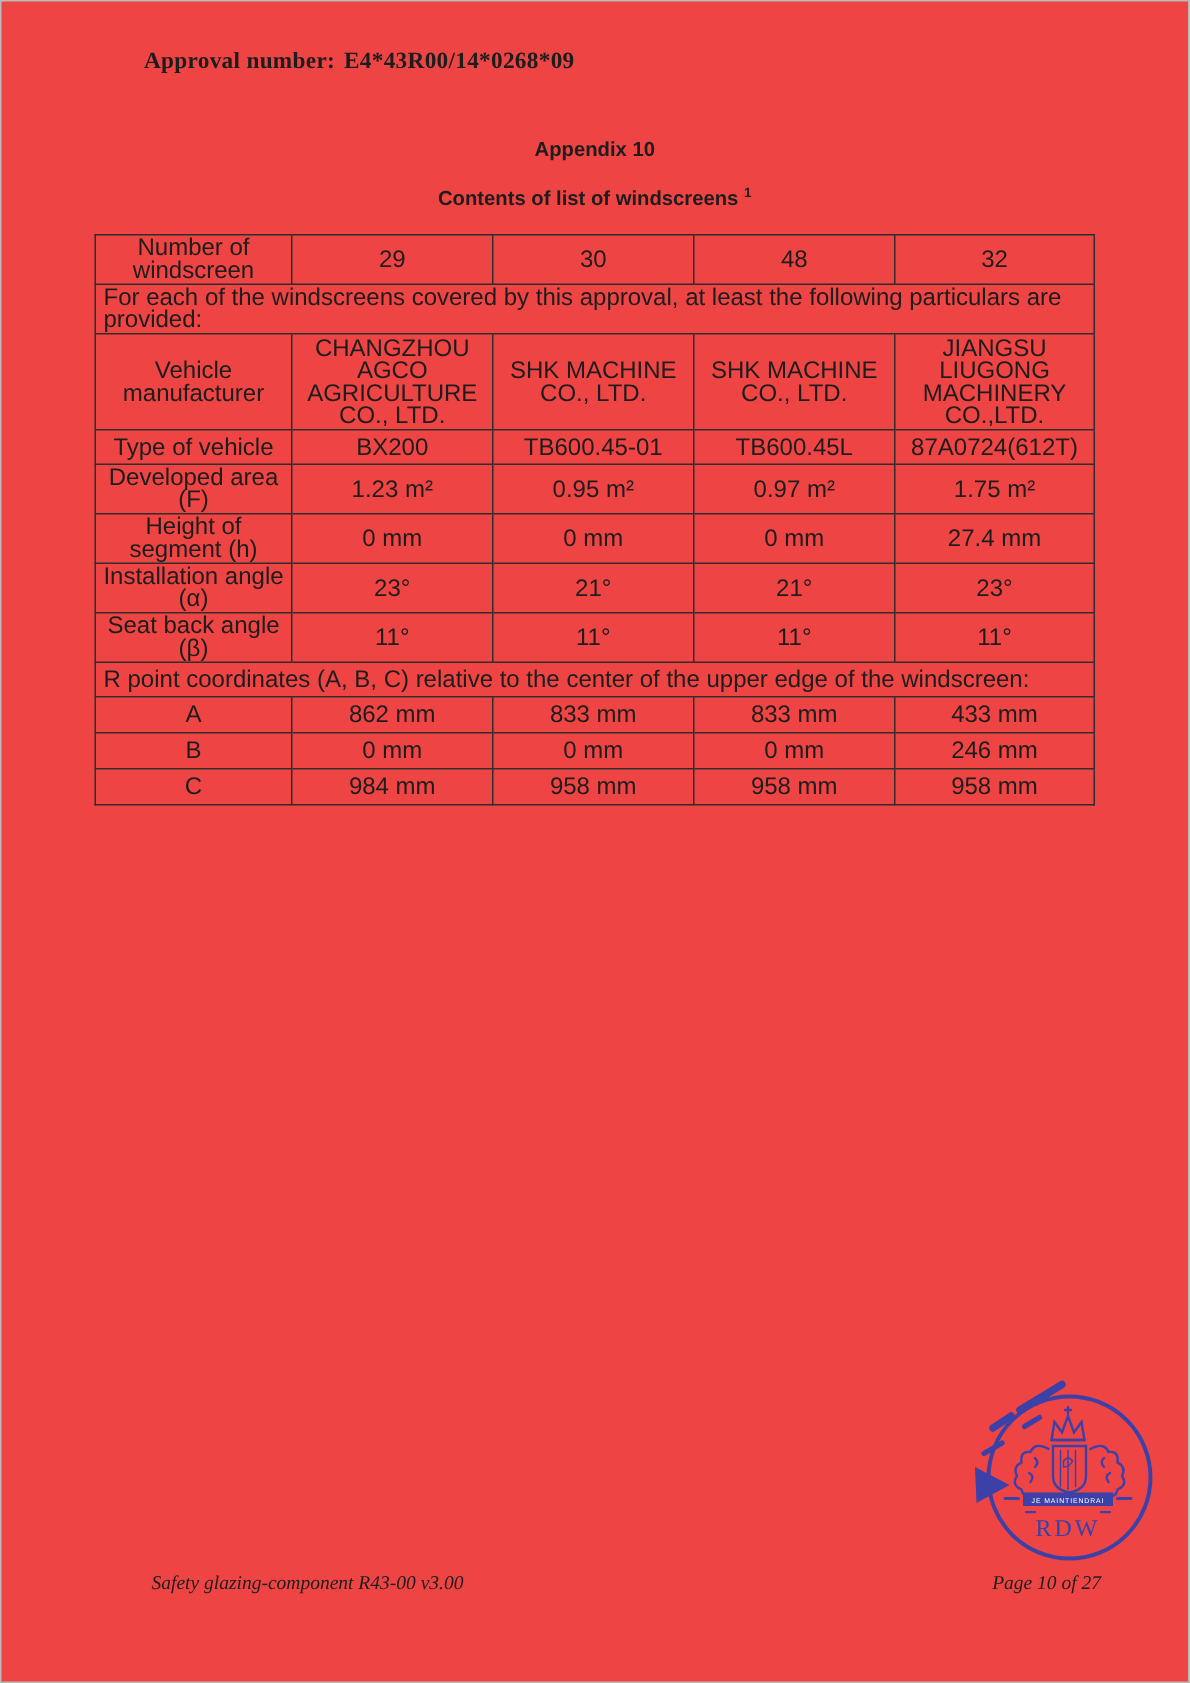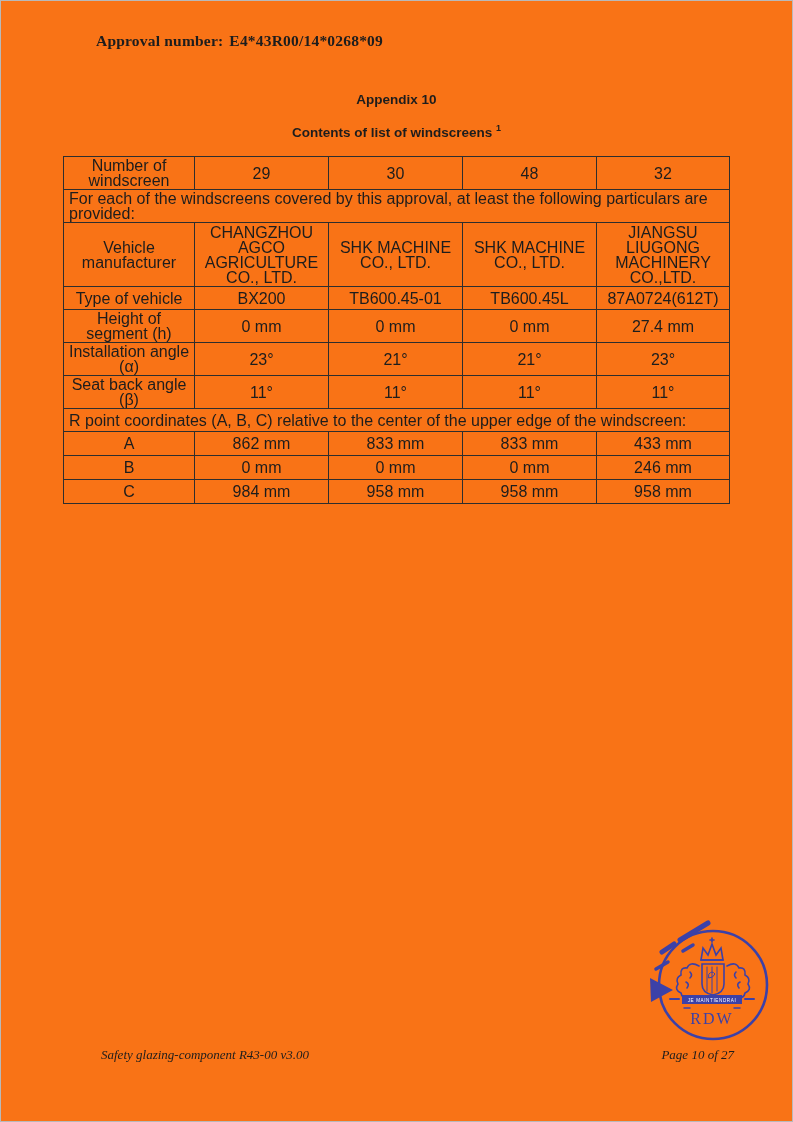--- a/index.html
+++ b/index.html
@@ -1,17 +1,17 @@
 <!DOCTYPE html>
 <html><head>
 <meta charset="utf-8">
 <style>
   html,body{margin:0;padding:0;background:#fff;}
   .page{
-    position:relative;width:793px;height:1122px;background:#f97316;
+    position:relative;width:793px;height:1122px;background:#ef4444;
     border:1px solid #b9b9b9;box-sizing:border-box;overflow:hidden;
     font-family:"Liberation Sans",sans-serif;color:#1d1d1d;padding-left:32px;
   }
   .approval{
     position:absolute;left:95px;top:31px;
     font-family:"Liberation Serif",serif;font-weight:bold;font-size:15.5px;
     letter-spacing:.2px;white-space:nowrap;
   }
   .approval .val{margin-left:6px;}
   .title,.subtitle{
@@ -81,20 +81,27 @@
           <td>SHK MACHINE CO., LTD.</td>
           <td>SHK MACHINE CO., LTD.</td>
           <td>JIANGSU LIUGONG MACHINERY CO.,LTD.</td>
         </tr>
         <tr style="height: 23px;">
           <td>Type of vehicle</td>
           <td>BX200</td>
           <td>TB600.45-01</td>
           <td>TB600.45L</td>
           <td>87A0724(612T)</td>
+        </tr>
+        <tr style="height: 23px;">
+          <td>Developed area (F)</td>
+          <td>1.23 m²</td>
+          <td>0.95 m²</td>
+          <td>0.97 m²</td>
+          <td>1.75 m²</td>
         </tr>
         <tr style="height: 32px;">
           <td>Height of segment (h)</td>
           <td>0 mm</td>
           <td>0 mm</td>
           <td>0 mm</td>
           <td>27.4 mm</td>
         </tr>
         <tr style="height: 32px;">
           <td>Installation angle (α)</td>

